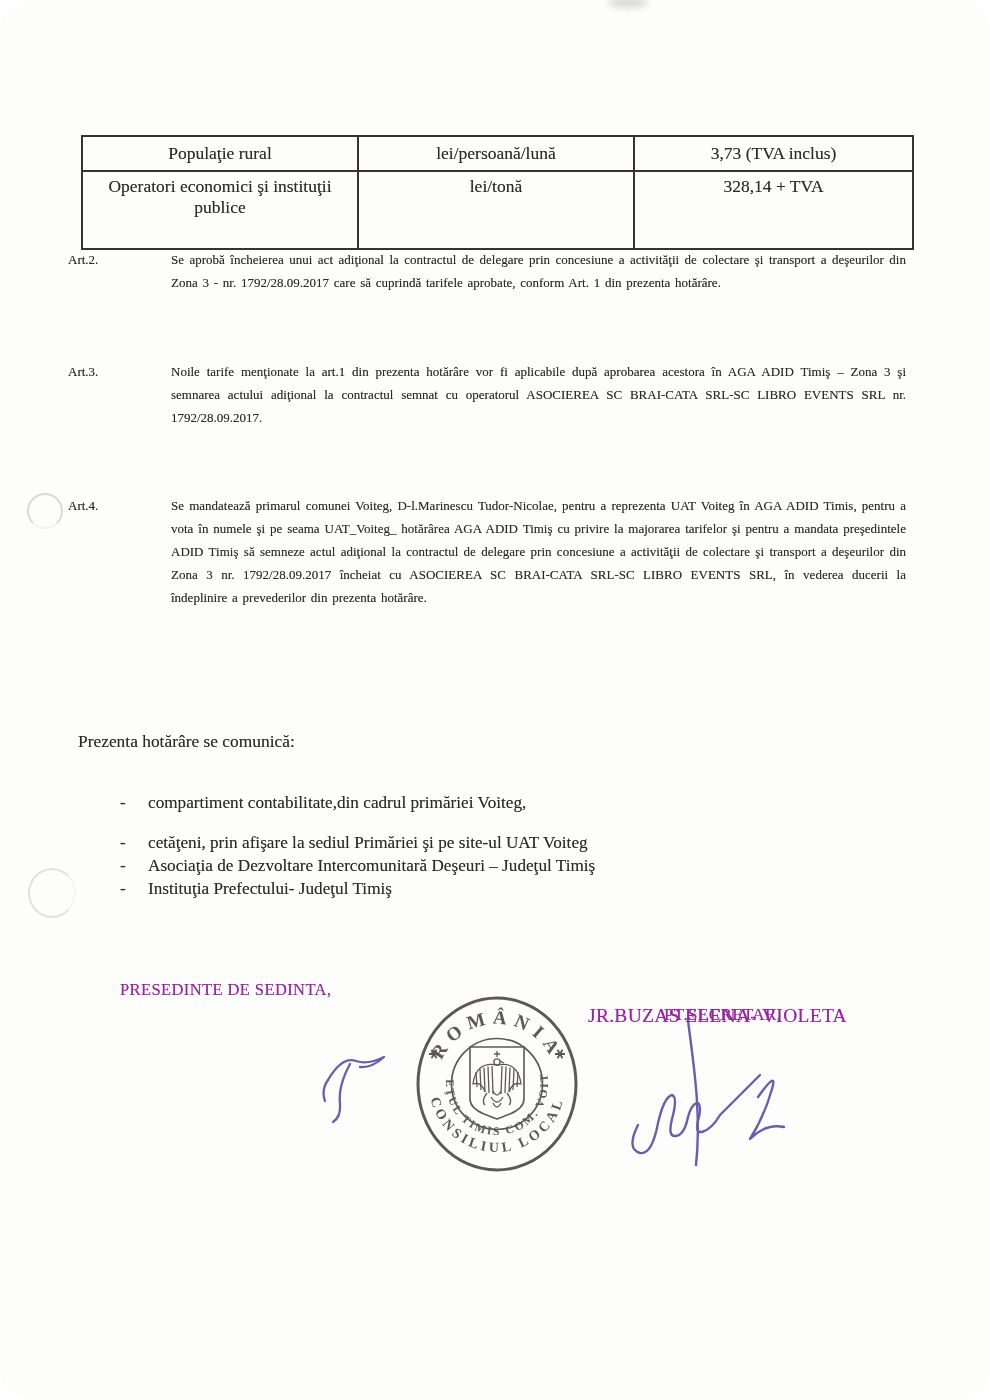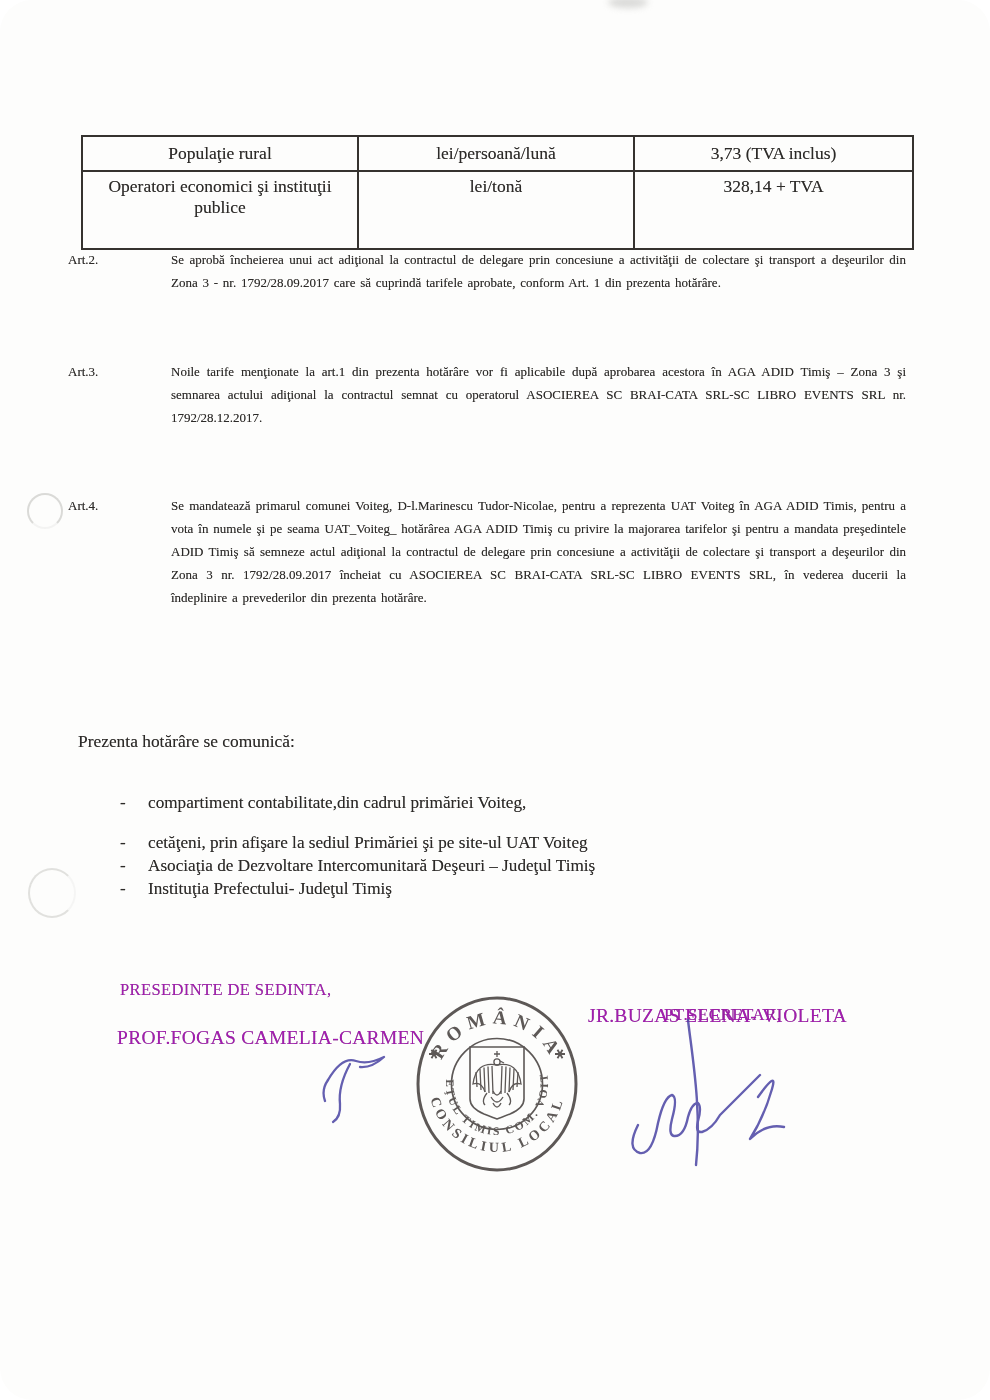--- a/index.html
+++ b/index.html
@@ -76,21 +76,21 @@
       </tr>
     </tbody>
   </table>
 
   <div class="article art2 soft">
     <span class="lbl">Art.2.</span>
     <span class="txt">Se aprobă încheierea unui act adiţional la contractul de delegare prin concesiune a activităţii de colectare şi transport a deşeurilor din Zona 3 - nr. 1792/28.09.2017 care să cuprindă tarifele aprobate, conform Art. 1 din prezenta hotărâre.</span>
   </div>
   <div class="article art3 soft">
     <span class="lbl">Art.3.</span>
-    <span class="txt">Noile tarife menţionate la art.1 din prezenta hotărâre vor fi aplicabile după aprobarea acestora în AGA ADID Timiş – Zona 3 şi semnarea actului adiţional la contractul semnat cu operatorul ASOCIEREA SC BRAI-CATA SRL-SC LIBRO EVENTS SRL nr. 1792/28.12.2017.</span>
+    <span class="txt">Noile tarife menţionate la art.1 din prezenta hotărâre vor fi aplicabile după aprobarea acestora în AGA ADID Timiş – Zona 3 şi semnarea actului adiţional la contractul semnat cu operatorul ASOCIEREA SC BRAI-CATA SRL-SC LIBRO EVENTS SRL nr. 1792/28.09.2017.</span>
   </div>
   <div class="article art4 soft">
     <span class="lbl">Art.4.</span>
     <span class="txt">Se mandatează primarul comunei Voiteg, D-l.Marinescu Tudor-Nicolae, pentru a reprezenta UAT Voiteg în AGA ADID Timis, pentru a vota în numele şi pe seama UAT_Voiteg_  hotărârea AGA ADID Timiş cu privire la majorarea tarifelor şi pentru a mandata preşedintele ADID Timiş să semneze actul adiţional la contractul de delegare prin concesiune a activităţii de colectare şi transport a deşeurilor din Zona 3 nr. 1792/28.09.2017 încheiat cu ASOCIEREA SC BRAI-CATA SRL-SC LIBRO EVENTS SRL, în vederea ducerii la îndeplinire a prevederilor din prezenta hotărâre.</span>
   </div>
 
   <div class="comm-intro soft">Prezenta hotărâre se comunică:</div>
 
   <div class="comm-item ci-0 soft">
     <span class="dash">-</span>
@@ -103,21 +103,20 @@
   <div class="comm-item ci-2 soft">
     <span class="dash">-</span>
     <span>Asociaţia de Dezvoltare Intercomunitară Deşeuri – Judeţul Timiş</span>
   </div>
   <div class="comm-item ci-3 soft">
     <span class="dash">-</span>
     <span>Instituţia  Prefectului- Judeţul Timiş</span>
   </div>
 
   <div class="sig pres-title soft">PRESEDINTE DE SEDINTA,</div>
-  <div class="sig pres-name soft">PROF.FOGAS CAMELIA-CARMEN</div>
   <div class="sig secr-title soft">PT.SECRETAR,</div>
   <div class="sig secr-name soft">JR.BUZAS ELENA- VIOLETA</div>
 
   <svg class="stamp-svg" width="168" height="180" viewBox="0 0 168 180">
     <g fill="none" stroke="#474240">
       <ellipse cx="84" cy="89" rx="79" ry="86" stroke-width="3"></ellipse>
       <circle cx="84" cy="89" r="45.5" stroke-width="1.7"></circle>
 
       <g stroke-width="1.3">
         <path d="M57,52 H111 V104 Q111,113 97,119 Q87,123 84,124 Q81,123 71,119 Q57,113 57,104 Z" stroke-width="1.6"></path>

